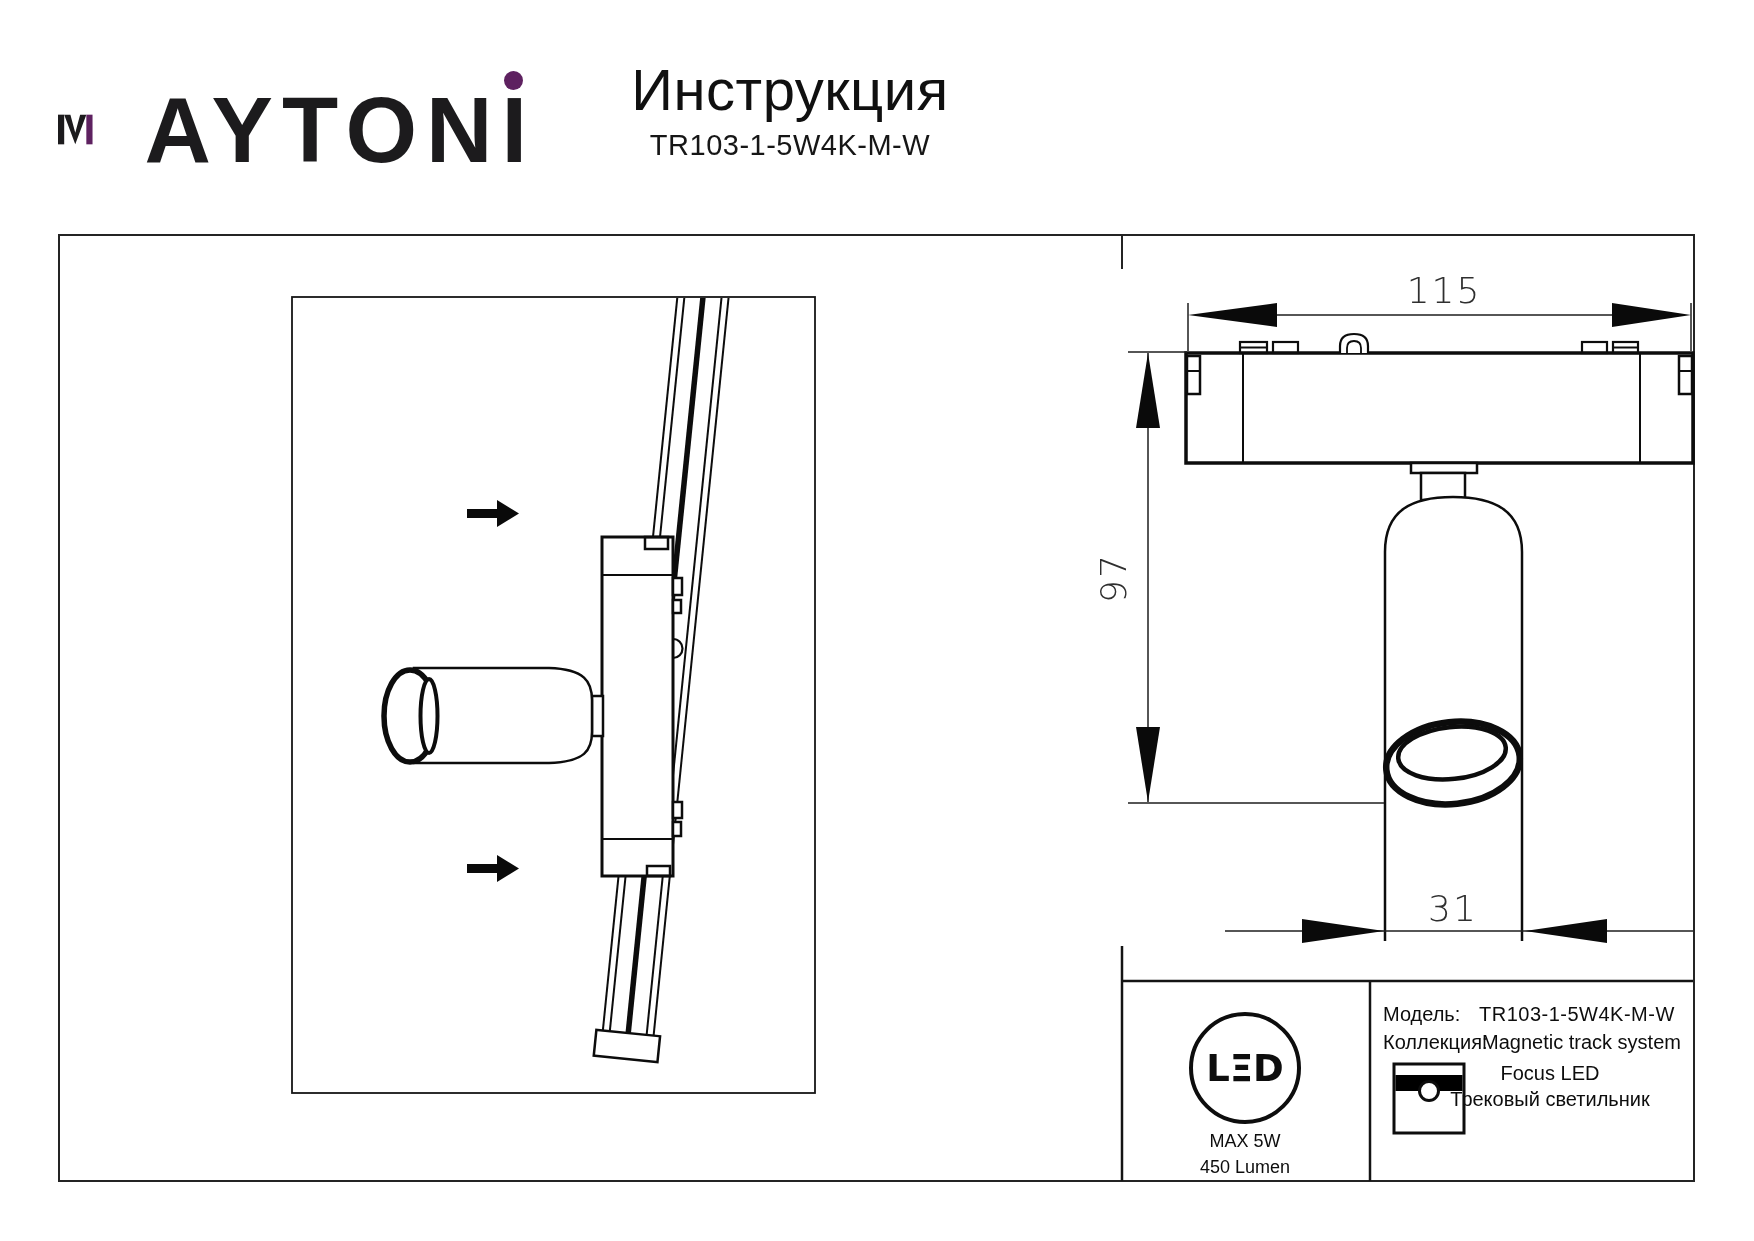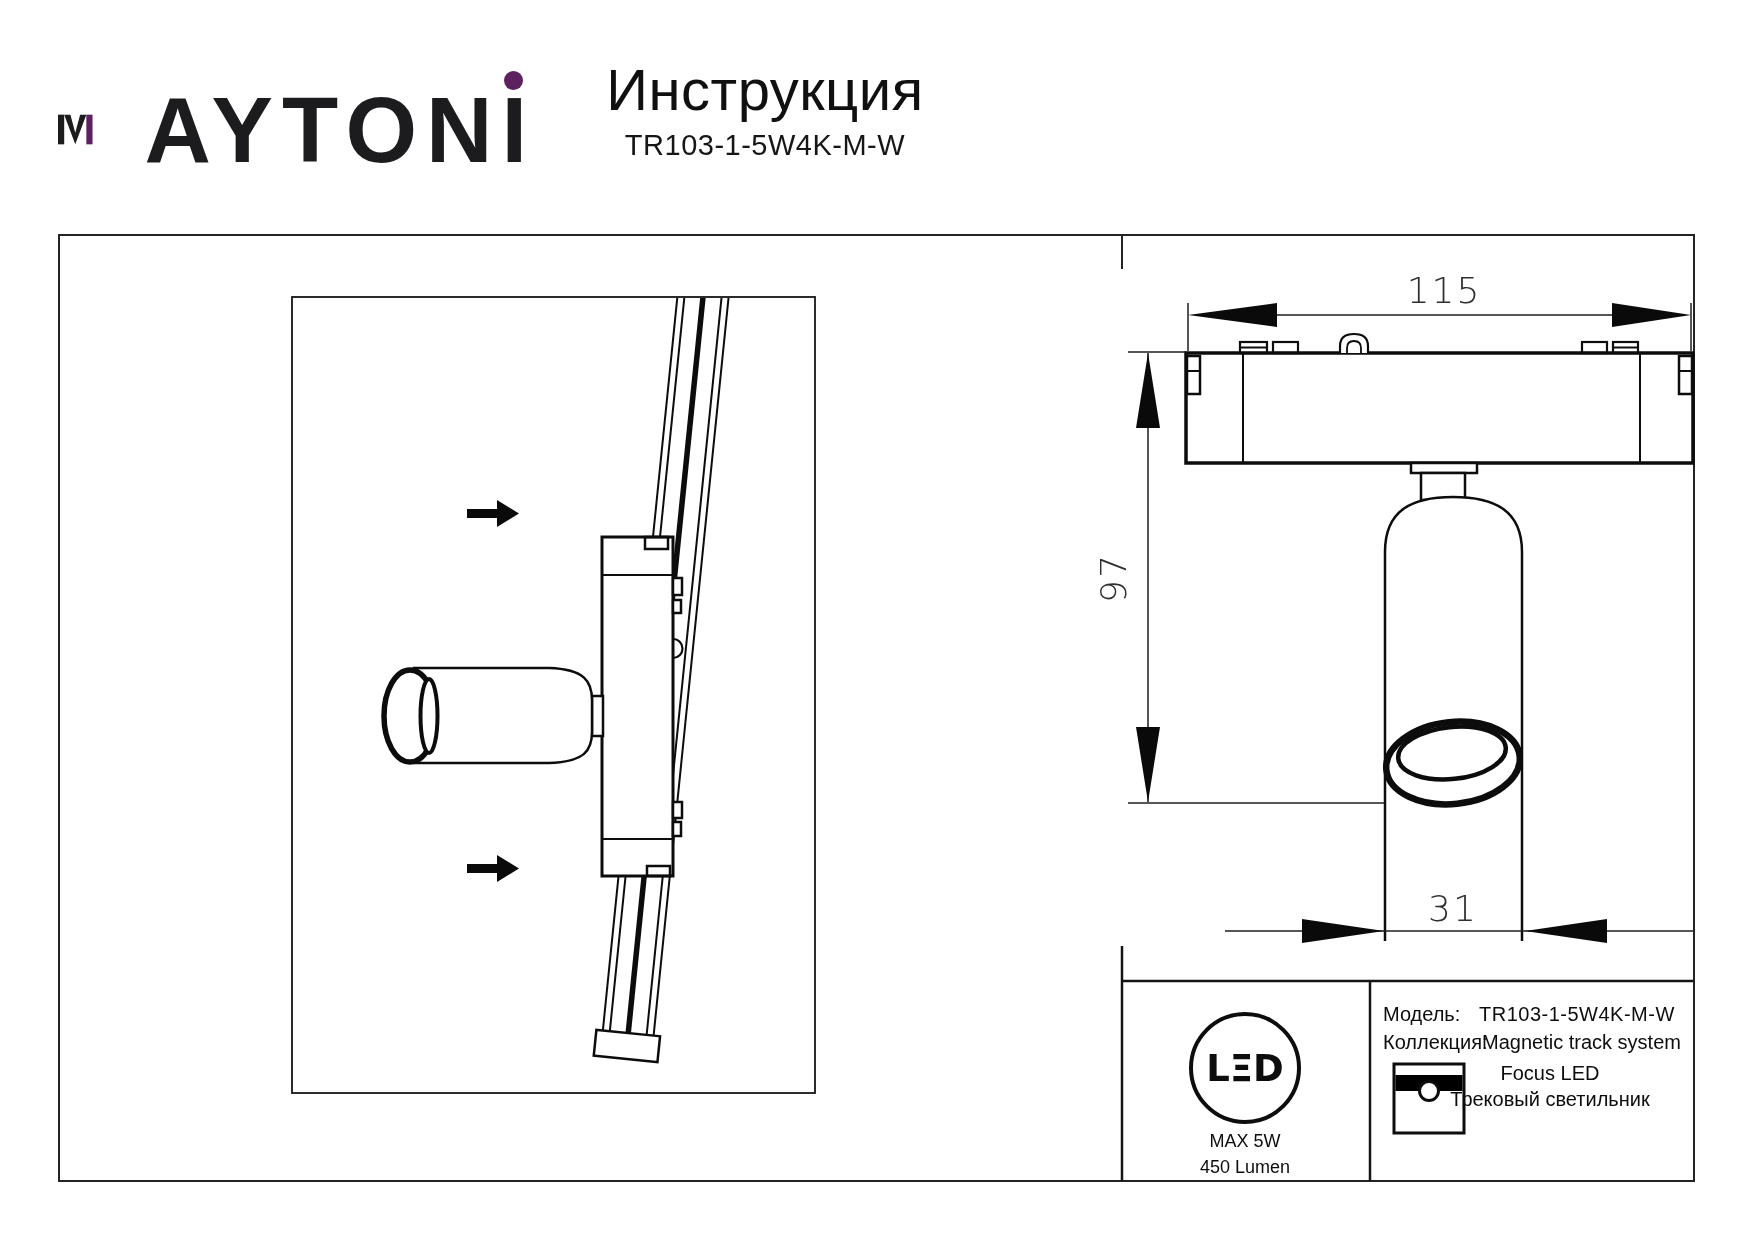--- a/index.html
+++ b/index.html
@@ -17,21 +17,21 @@
   .logo-m{display:block;margin-top:1px;}
   .logo-text{font-weight:bold;font-size:92px;line-height:66px;letter-spacing:9px;
     color:var(--ink);margin-left:8px;white-space:nowrap;}
   .logo-last{position:relative;display:inline-block;}
   .logo-dot{position:absolute;left:3px;top:-26px;width:19px;height:19px;border-radius:50%;
     background:var(--accent);}
   .tagline{margin-top:14px;text-align:right;font-size:19px;letter-spacing:3.4px;
     color:var(--gray);font-weight:400;white-space:nowrap;}
 
   
-  .titleblock{position:absolute;left:545px;top:56px;width:440px;text-align:center;}
+  .titleblock{position:absolute;left:570px;top:56px;width:440px;text-align:center;}
   .doc-title{font-size:58px;font-weight:400;color:#101010;letter-spacing:0.5px;}
   .doc-model{font-size:29px;font-weight:400;color:#161616;margin-top:6px;letter-spacing:0.5px;}
 
   
   svg.sheet{position:absolute;left:0;top:0;}
   .dim{font-family:"DejaVu Sans",sans-serif;font-weight:300;fill:#2f2f2f;
     font-size:36px;letter-spacing:2px;}
   .infotxt{font-family:"Liberation Sans",sans-serif;font-size:20px;fill:#0d0d0d;}
   .ledlogo{font-family:"DejaVu Sans",sans-serif;font-weight:bold;font-size:37px;fill:#0d0d0d;letter-spacing:0px;}
   .badgetxt{font-family:"Liberation Sans",sans-serif;font-size:18px;fill:#0d0d0d;}

